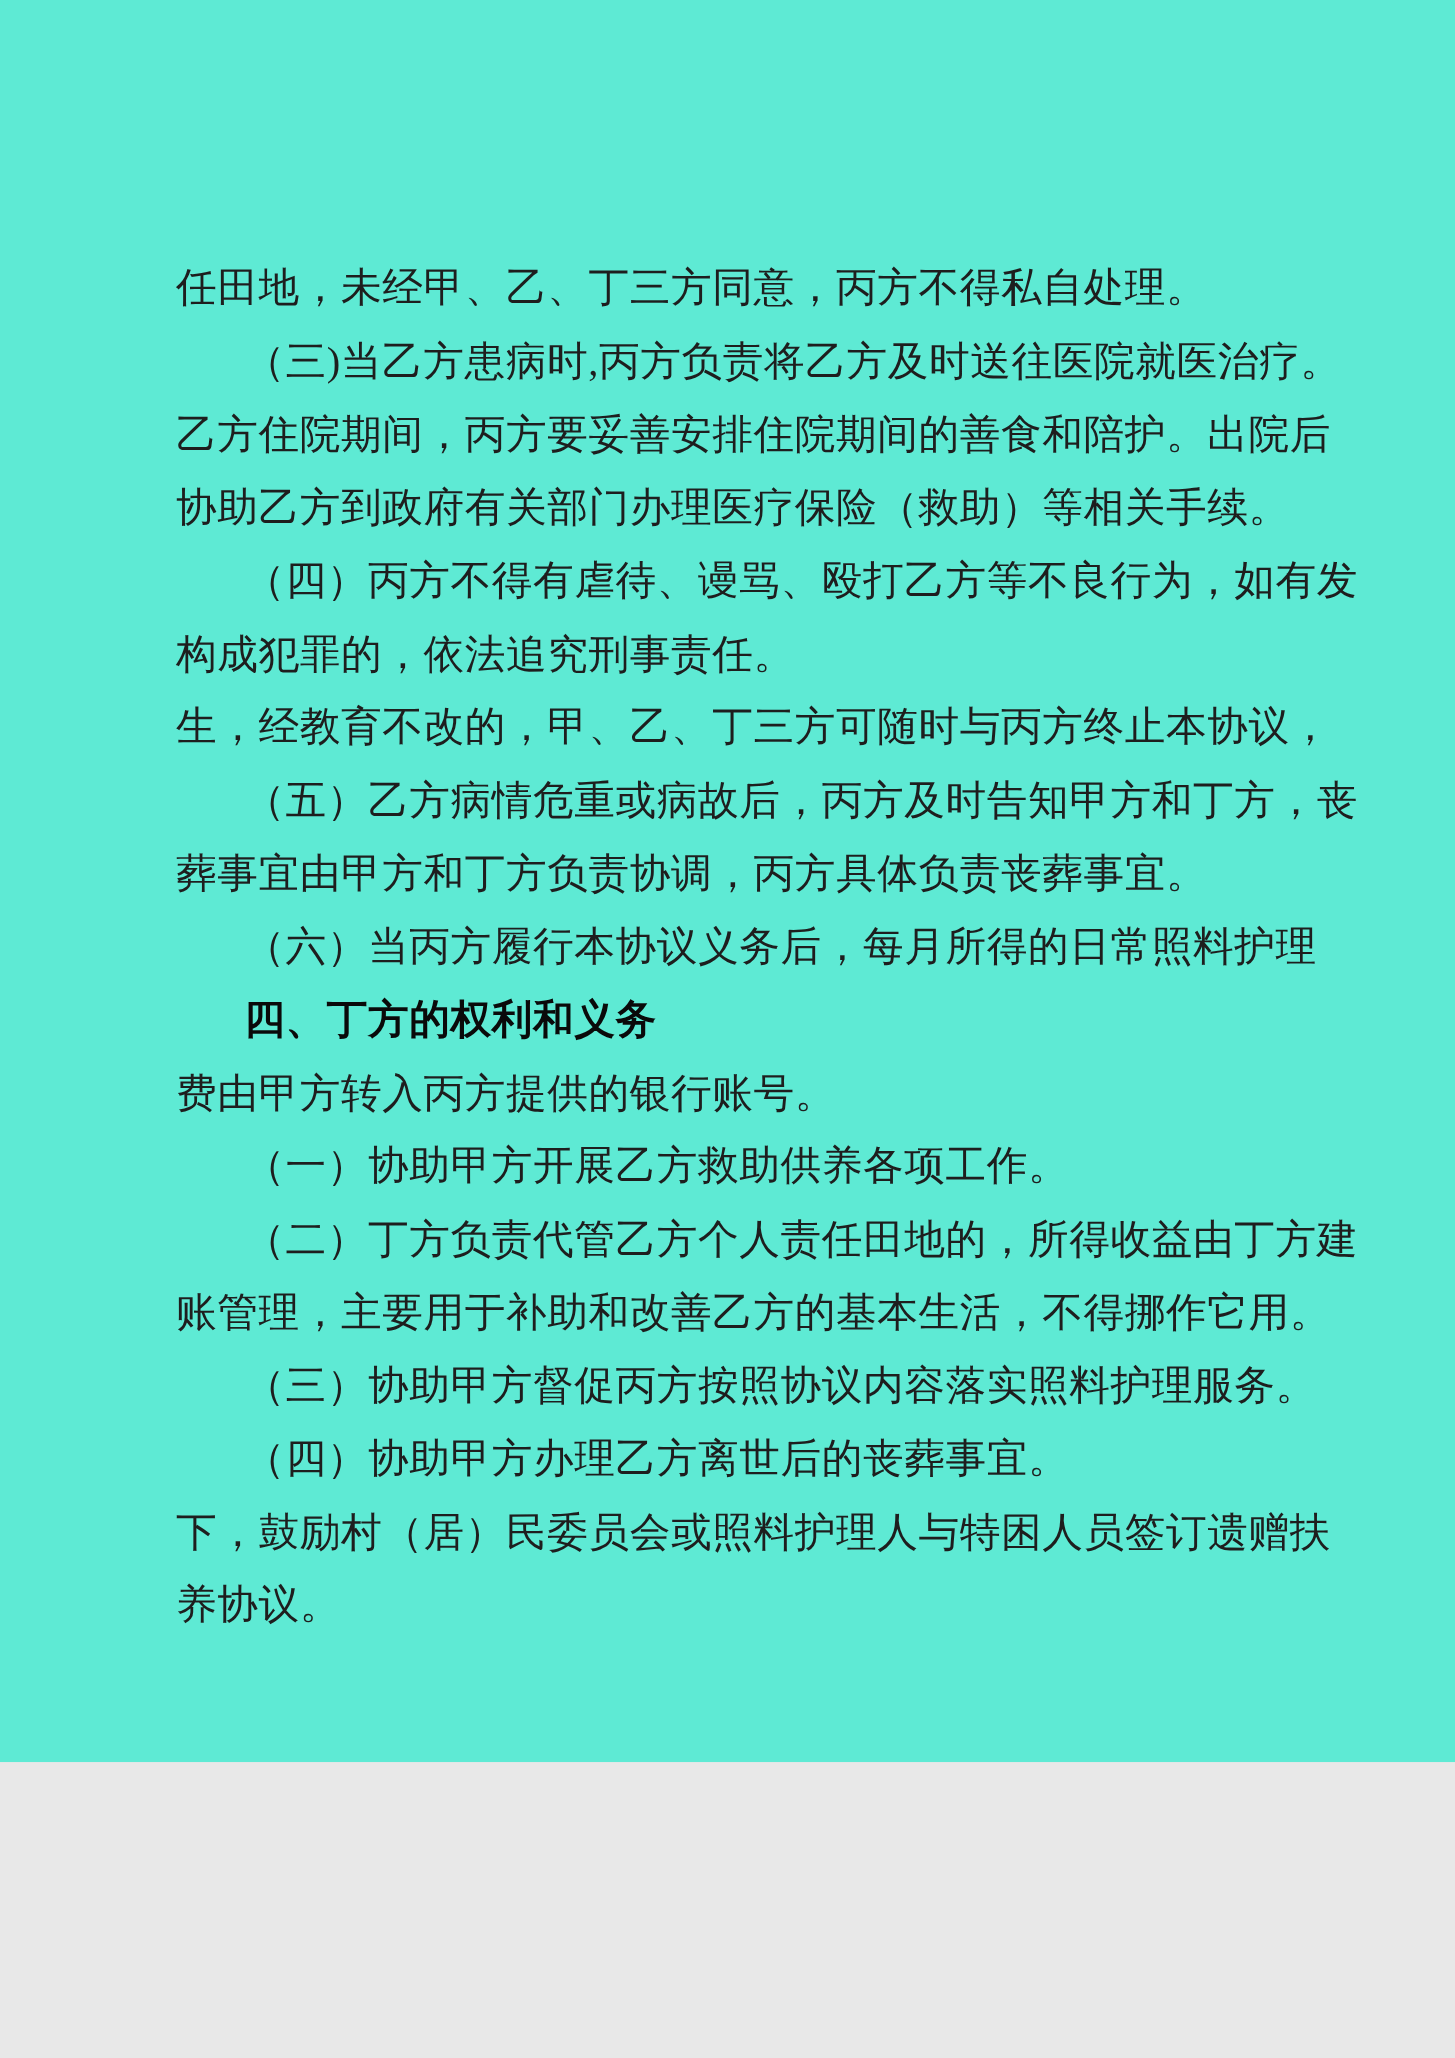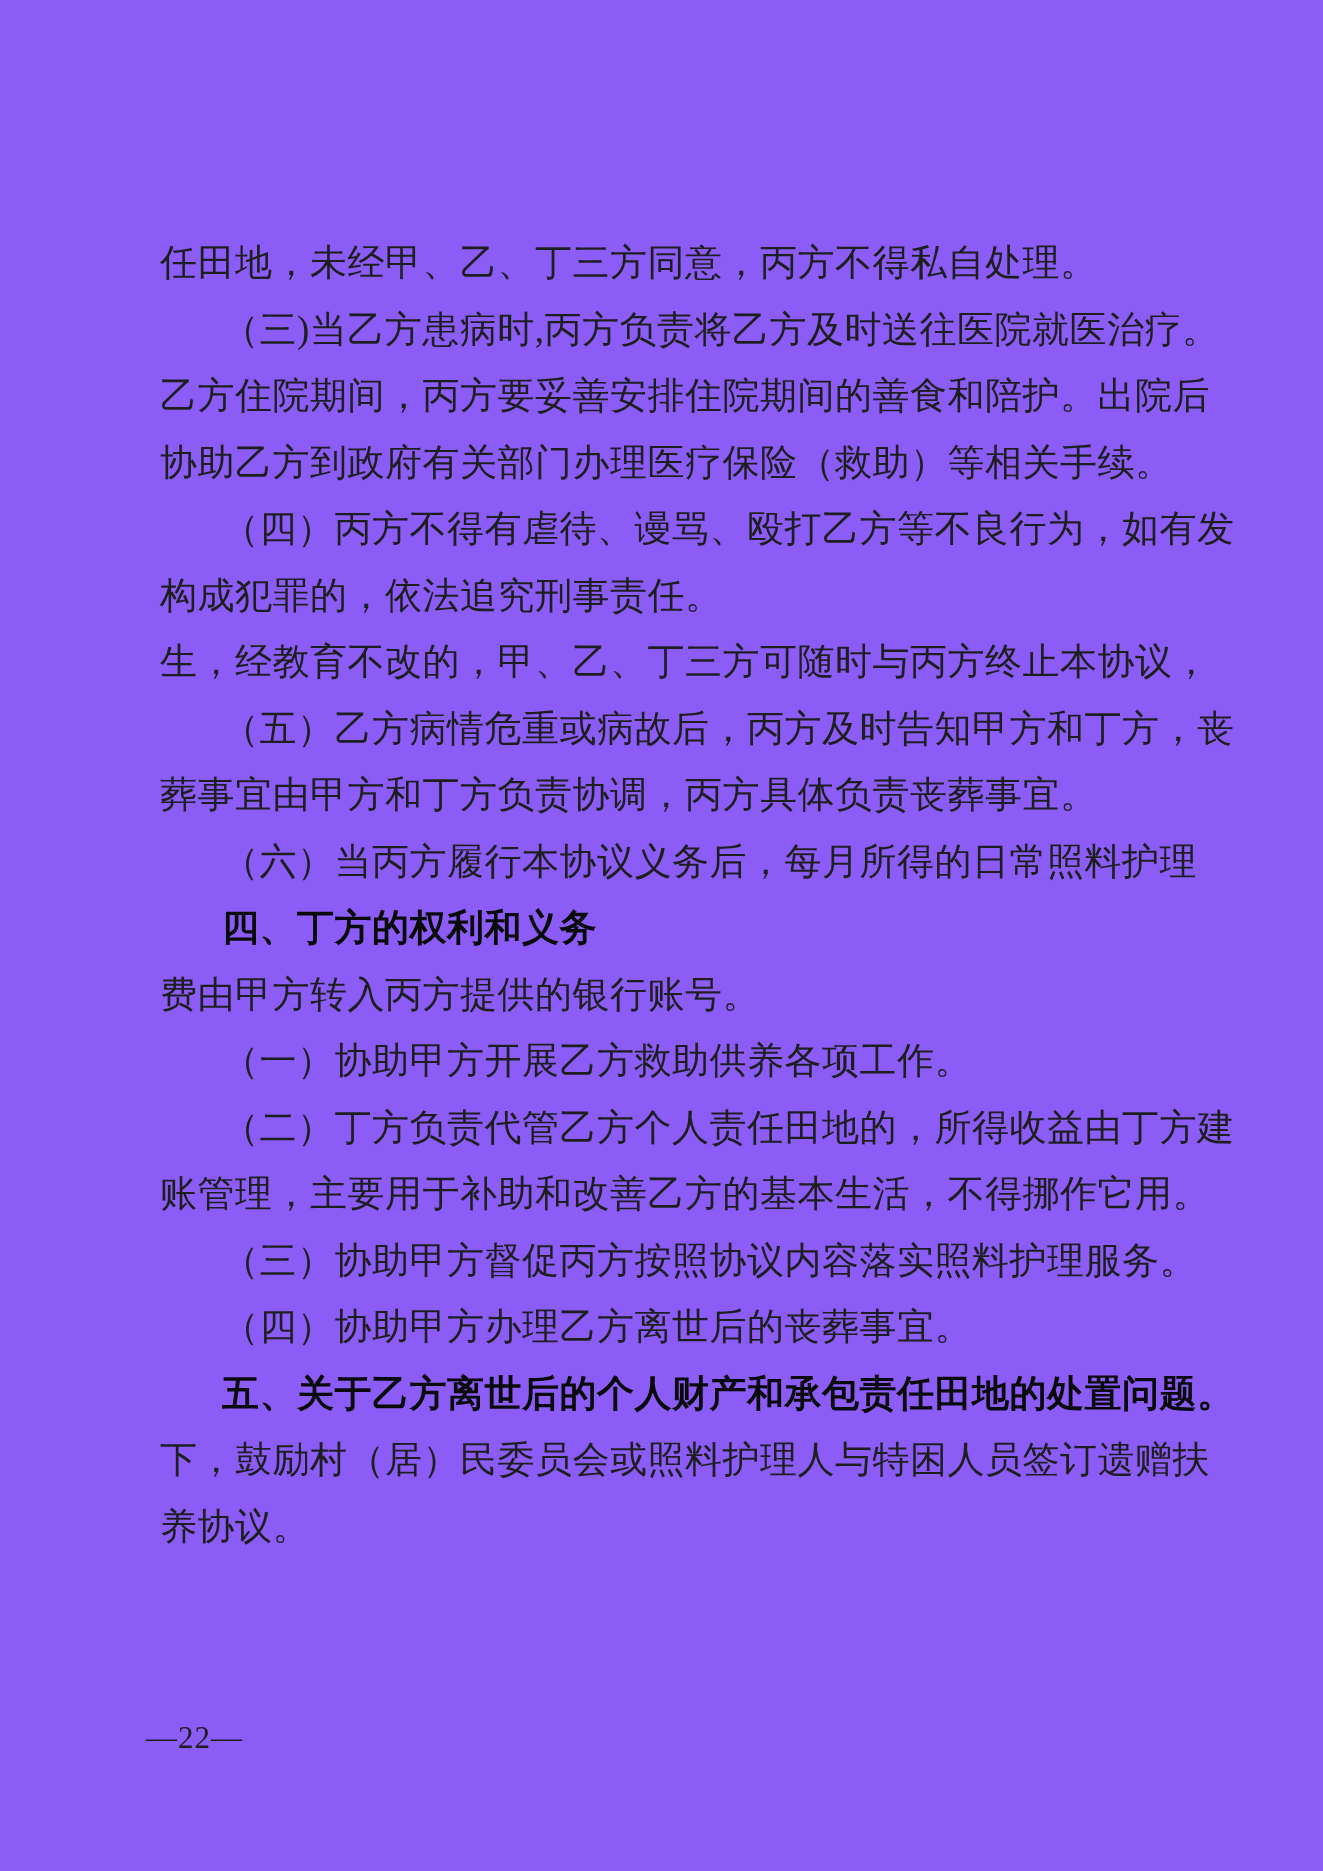--- a/index.html
+++ b/index.html
@@ -3,22 +3,22 @@
 <meta charset="utf-8">
 <style>
   html, body {
     margin: 0;
     padding: 0;
     background: #e8e8e8;
   }
   .page {
     position: relative;
     width: 1323px;
-    height: 1871px;
-    background: #8b5cf6;
+    height: 1602px;
+    background: #5eead4;
     overflow: hidden;
     font-family: "Liberation Serif", "DejaVu Serif", serif;
   }
   .doc-body {
     position: absolute;
     left: 160px;
     top: 230px;
     width: 1110px;
   }
   .line {
@@ -64,18 +64,17 @@
       <div class="line indent">（五）乙方病情危重或病故后，丙方及时告知甲方和丁方，丧</div>
       <div class="line">葬事宜由甲方和丁方负责协调，丙方具体负责丧葬事宜。</div>
       <div class="line indent">（六）当丙方履行本协议义务后，每月所得的日常照料护理</div>
       <div class="line indent bold">四、丁方的权利和义务</div>
       <div class="line">费由甲方转入丙方提供的银行账号。</div>
       <div class="line indent">（一）协助甲方开展乙方救助供养各项工作。</div>
       <div class="line indent">（二）丁方负责代管乙方个人责任田地的，所得收益由丁方建</div>
       <div class="line">账管理，主要用于补助和改善乙方的基本生活，不得挪作它用。</div>
       <div class="line indent">（三）协助甲方督促丙方按照协议内容落实照料护理服务。</div>
       <div class="line indent">（四）协助甲方办理乙方离世后的丧葬事宜。</div>
-      <div class="line indent bold">五、关于乙方离世后的个人财产和承包责任田地的处置问题。</div>
       <div class="line">下，鼓励村（居）民委员会或照料护理人与特困人员签订遗赠扶</div>
       <div class="line">养协议。</div>
     </main>
   <div class="page-number">—22—</div>
 </div>
 
 </body></html>

